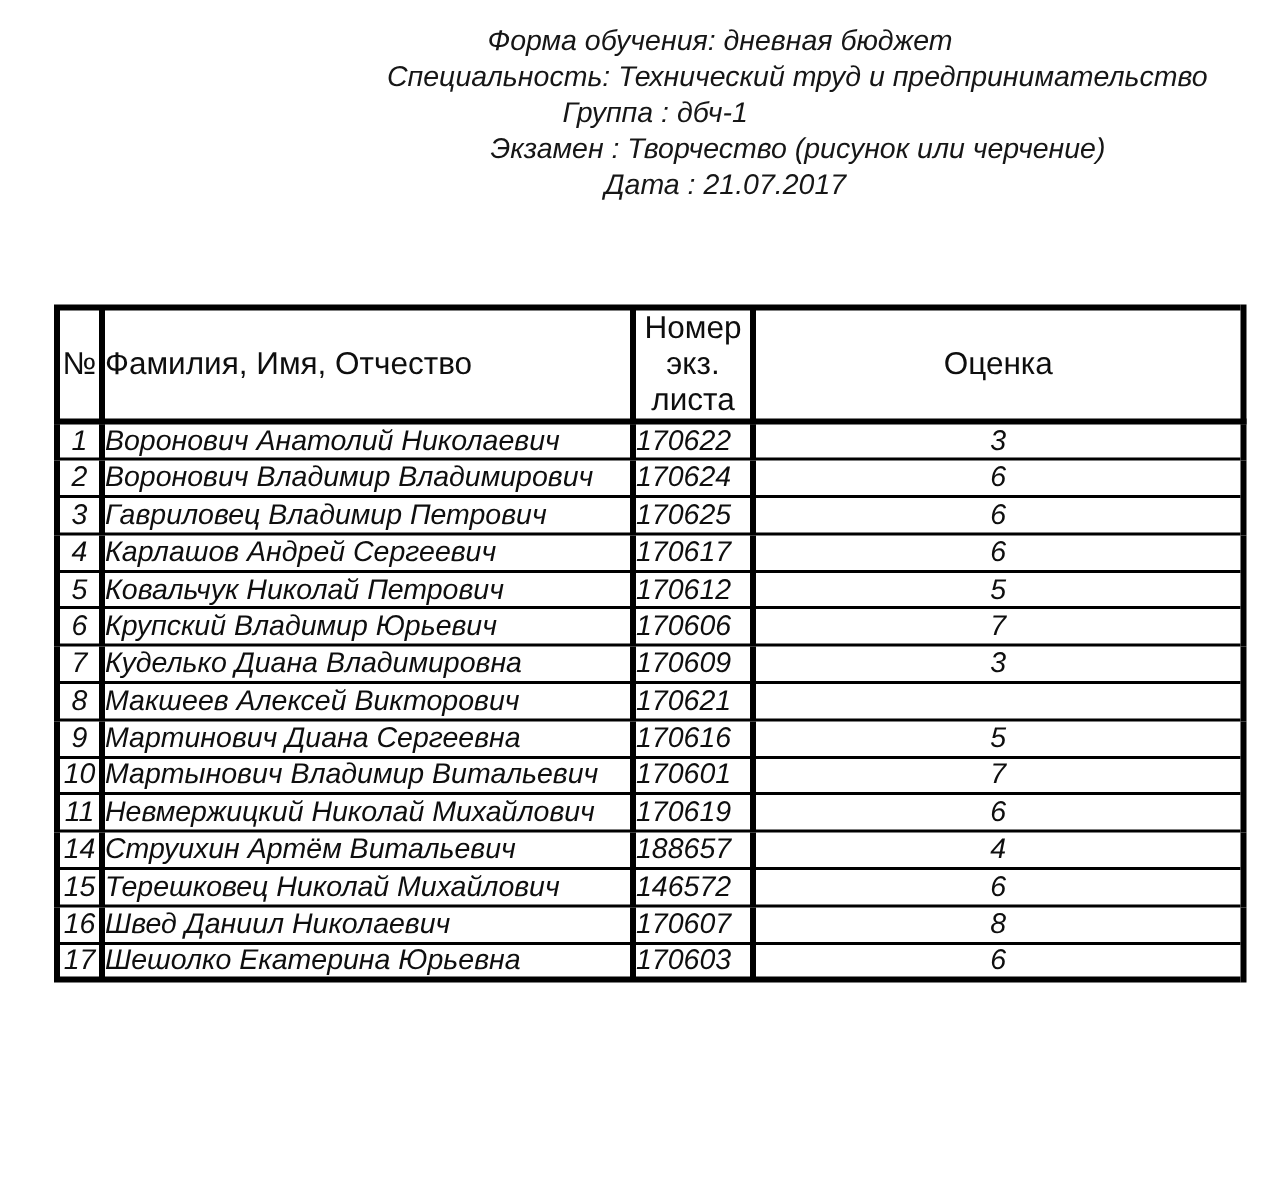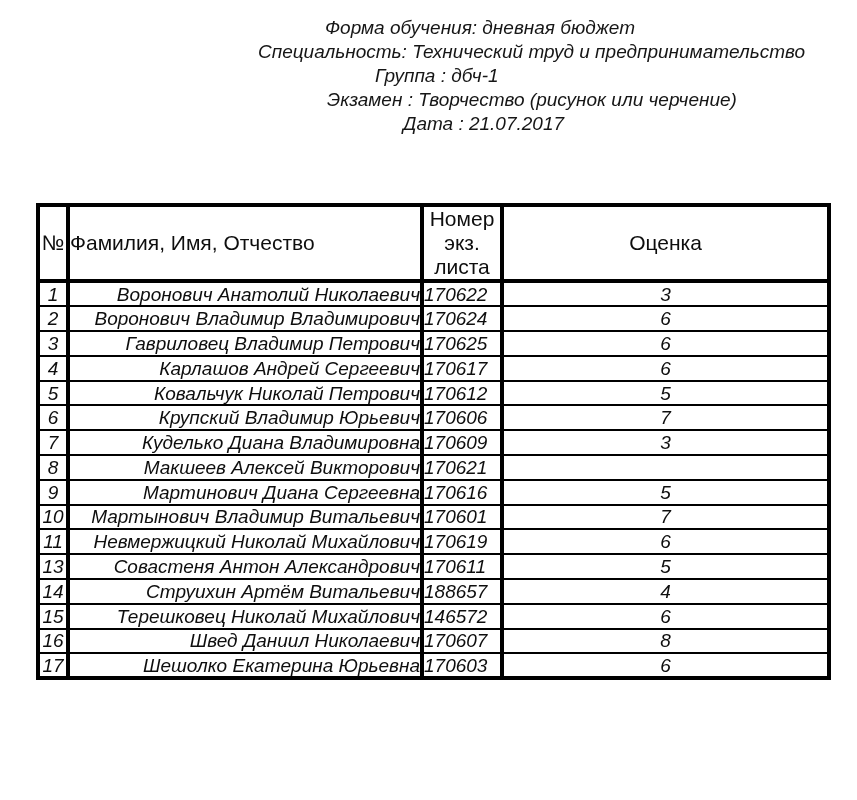--- a/index.html
+++ b/index.html
@@ -55,21 +55,21 @@
   th.c-grade { text-align: center; }
   table.results tbody td {
     height: 24.8px;
     font-style: italic;
     font-size: 19px;
     line-height: 1;
     white-space: nowrap;
     color: #0e0e0e;
   }
   td.c-num   { text-align: center; }
-  td.c-name  { text-align: right; padding-left: 8px; }
+  td.c-name  { text-align: left; padding-left: 8px; }
   td.c-sheet { text-align: left; }
   td.c-grade { text-align: center; }
 </style>
 </head>
 <body>
 
 <div class="page">
 
   <div class="doc-header">
     <div class="hline" style="left:325px; top:17px">Форма обучения: дневная бюджет</div>
@@ -156,26 +156,20 @@
           <td class="c-sheet">170601</td>
           <td class="c-grade">7</td>
         </tr>
         <tr>
           <td class="c-num">11</td>
           <td class="c-name">Невмержицкий Николай Михайлович</td>
           <td class="c-sheet">170619</td>
           <td class="c-grade">6</td>
         </tr>
         <tr>
-          <td class="c-num">13</td>
-          <td class="c-name">Совастеня Антон Александрович</td>
-          <td class="c-sheet">170611</td>
-          <td class="c-grade">5</td>
-        </tr>
-        <tr>
           <td class="c-num">14</td>
           <td class="c-name">Струихин Артём Витальевич</td>
           <td class="c-sheet">188657</td>
           <td class="c-grade">4</td>
         </tr>
         <tr>
           <td class="c-num">15</td>
           <td class="c-name">Терешковец Николай Михайлович</td>
           <td class="c-sheet">146572</td>
           <td class="c-grade">6</td>

